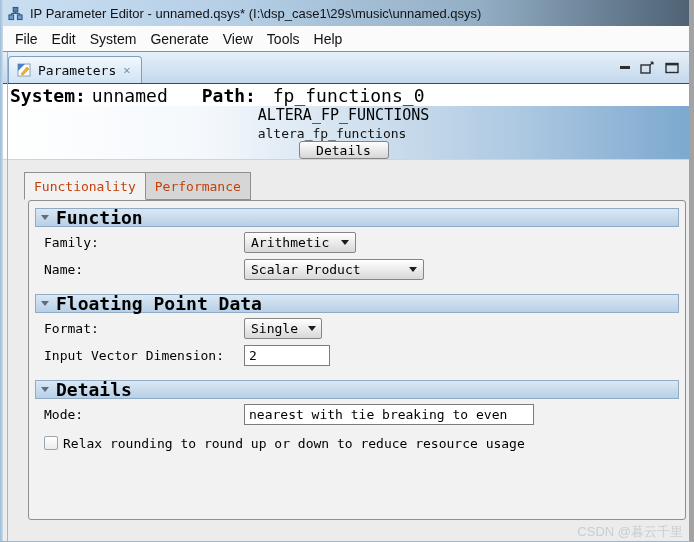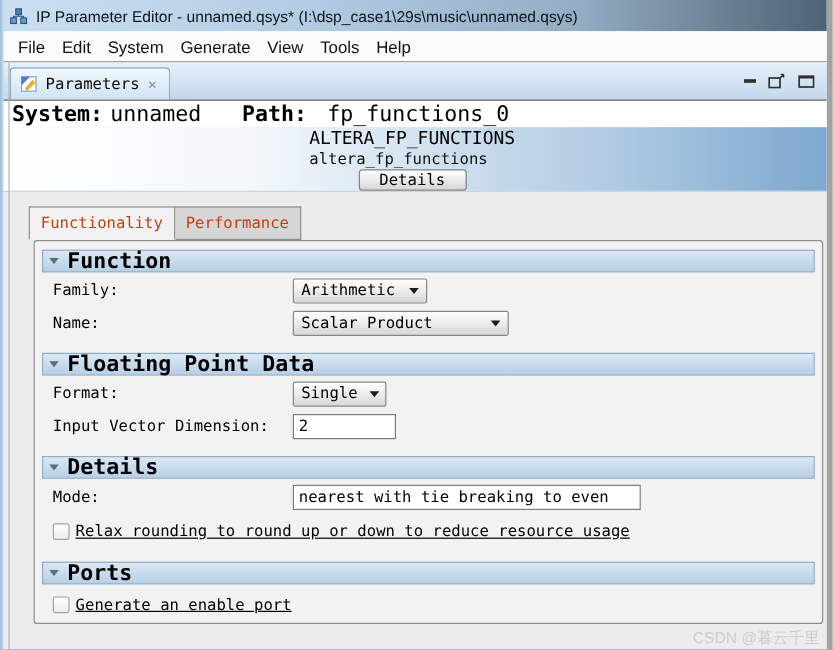--- a/index.html
+++ b/index.html
@@ -117,21 +117,21 @@
     background:linear-gradient(#ffffff,#d8d8d8); cursor:pointer;
   }
   .combo .arrow {
     width:0; height:0; border-left:4px solid transparent;
     border-right:4px solid transparent; border-top:5px solid #1c1c1c; margin-left:10px;
   }
   .tfield {
     height:21px; border:1px solid #7c7c7c; background:#fff; padding:0 4px;
     font-family:"DejaVu Sans Mono", monospace; font-size:13px; color:#000;
   }
-  .cbrow { display:flex; align-items:center; height:24px; margin:5px 0 2px 9px; gap:5px;text-decoration:underline; }
+  .cbrow { display:flex; align-items:center; height:24px; margin:5px 0 2px 9px; gap:5px; }
   .checkbox {
     width:14px; height:14px; border:1px solid #9aa5ad; border-radius:2px;
     background:linear-gradient(#ffffff,#ececec); flex:0 0 auto; cursor:pointer;
   }
 
   .watermark {
     position:absolute; right:6px; bottom:0; font-size:13px; color:#c9ced3;
     font-family:Liberation Sans, sans-serif; z-index:6;
   }
 </style>
@@ -256,28 +256,18 @@
         <div class="row">
           <span class="lbl">Mode:</span>
           <input class="tfield" style="width: 290px;" value="nearest with tie breaking to even">
         </div>
         <div class="cbrow">
           <span class="checkbox"></span>
           <span>Relax rounding to round up or down to reduce resource usage</span>
         </div>
       </div>
 
-      <div class="section">
-        <div class="sect-h">
-          <span class="twistie"></span>
-          <span>Ports</span>
-        </div>
-        <div class="cbrow">
-          <span class="checkbox"></span>
-          <span>Generate an enable port</span>
-        </div>
-      </div>
 
     </div>
   </div>
 
   <div class="watermark">CSDN @暮云千里</div>
 </div>
 
 </body></html>

